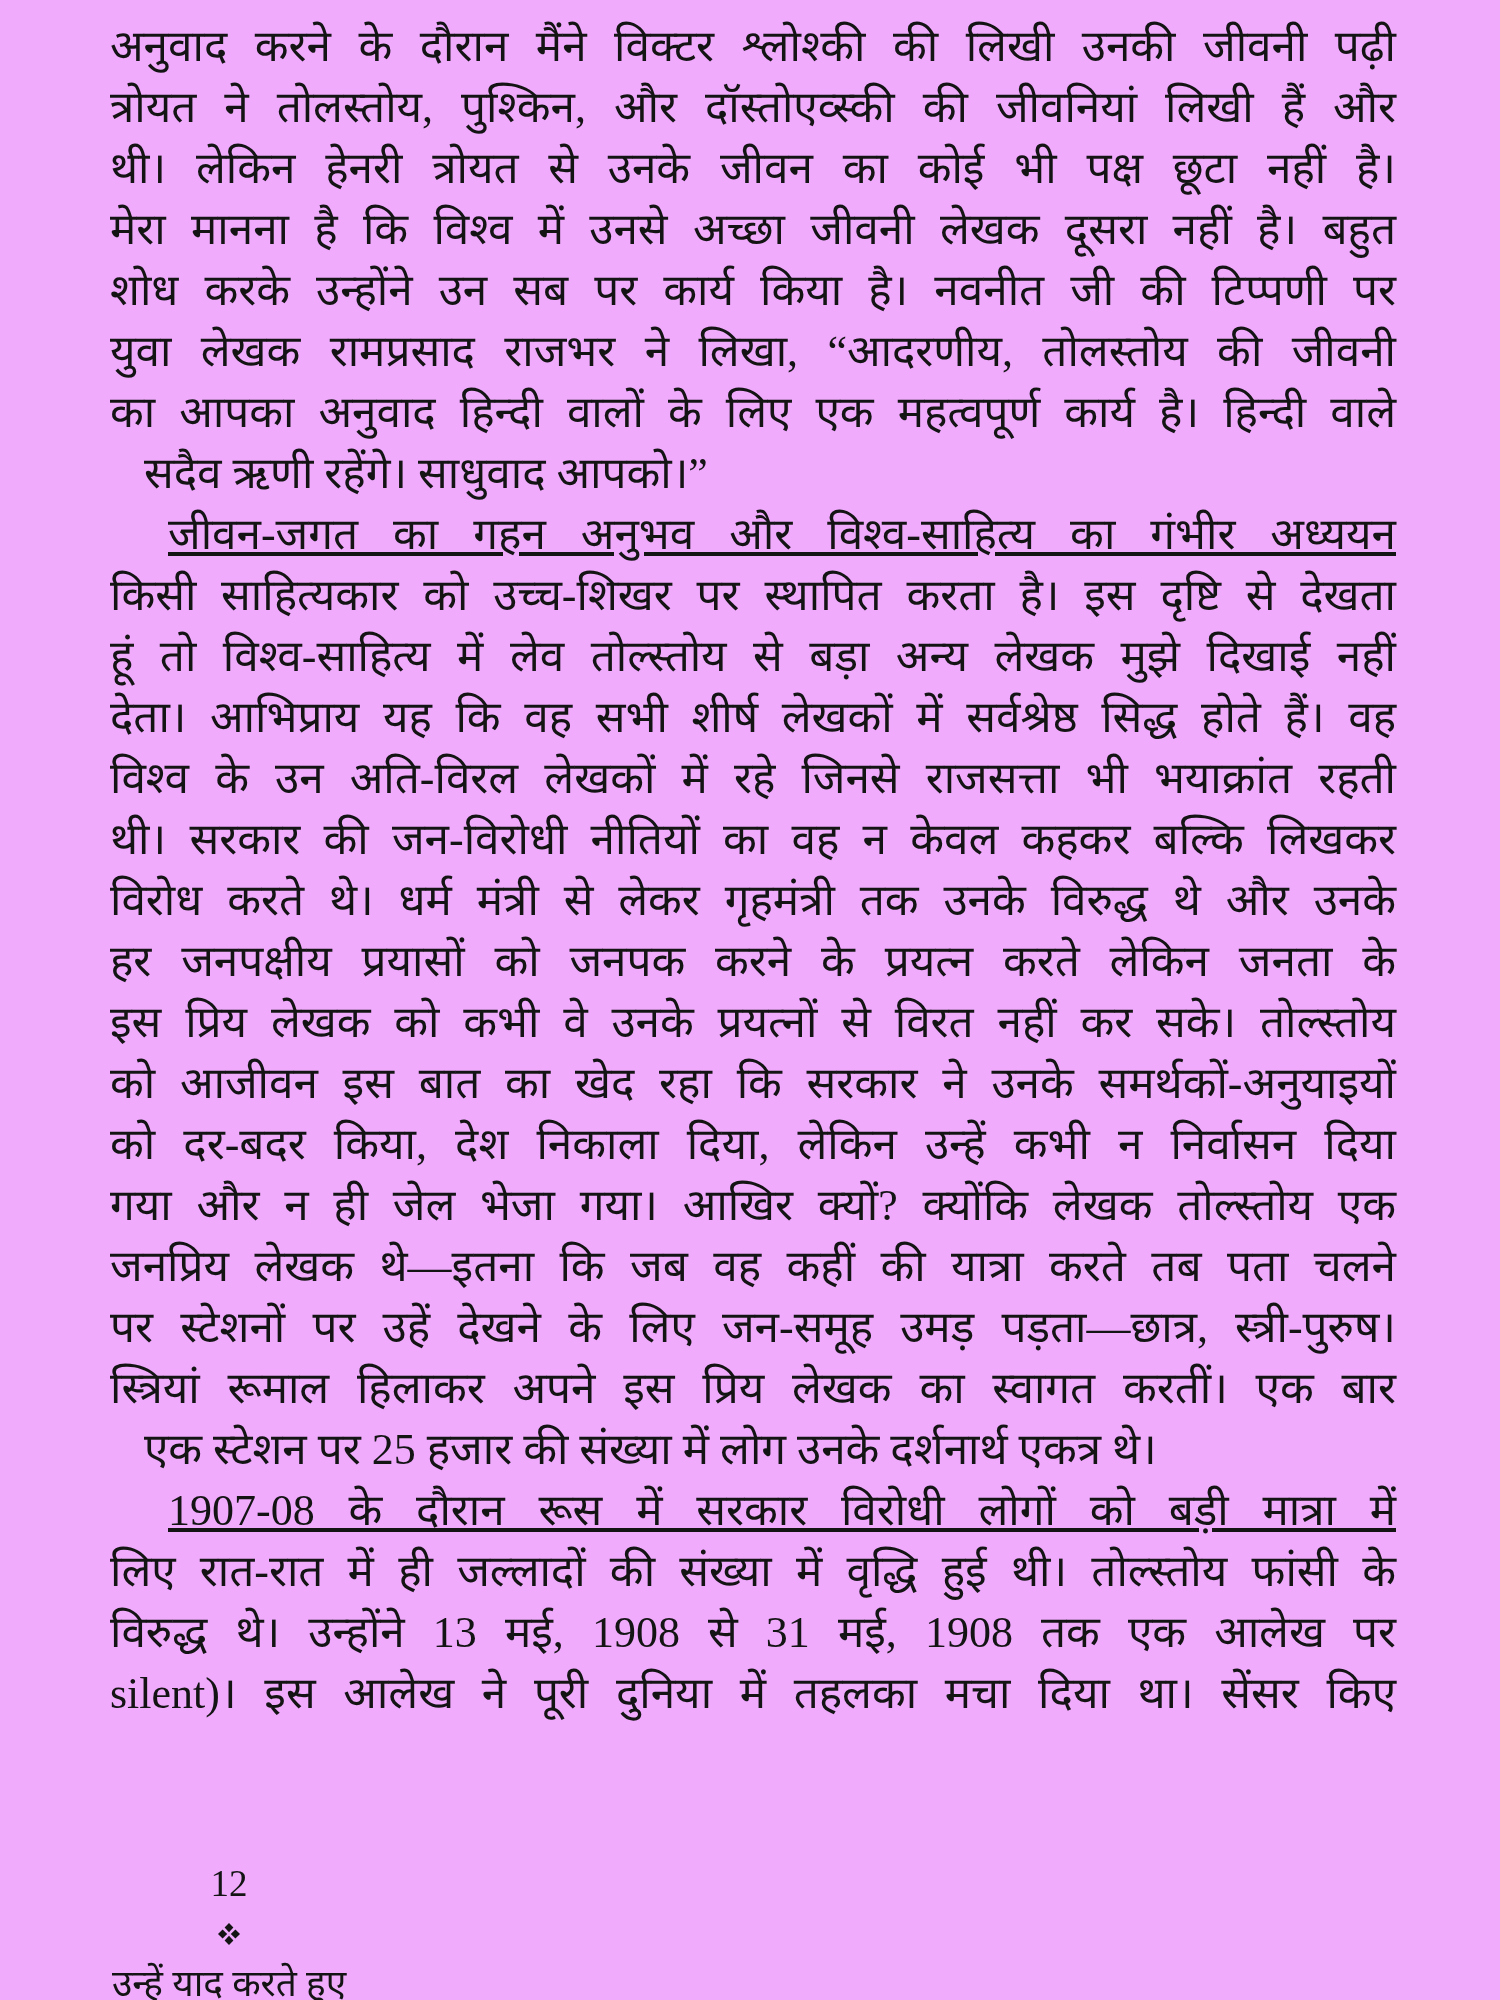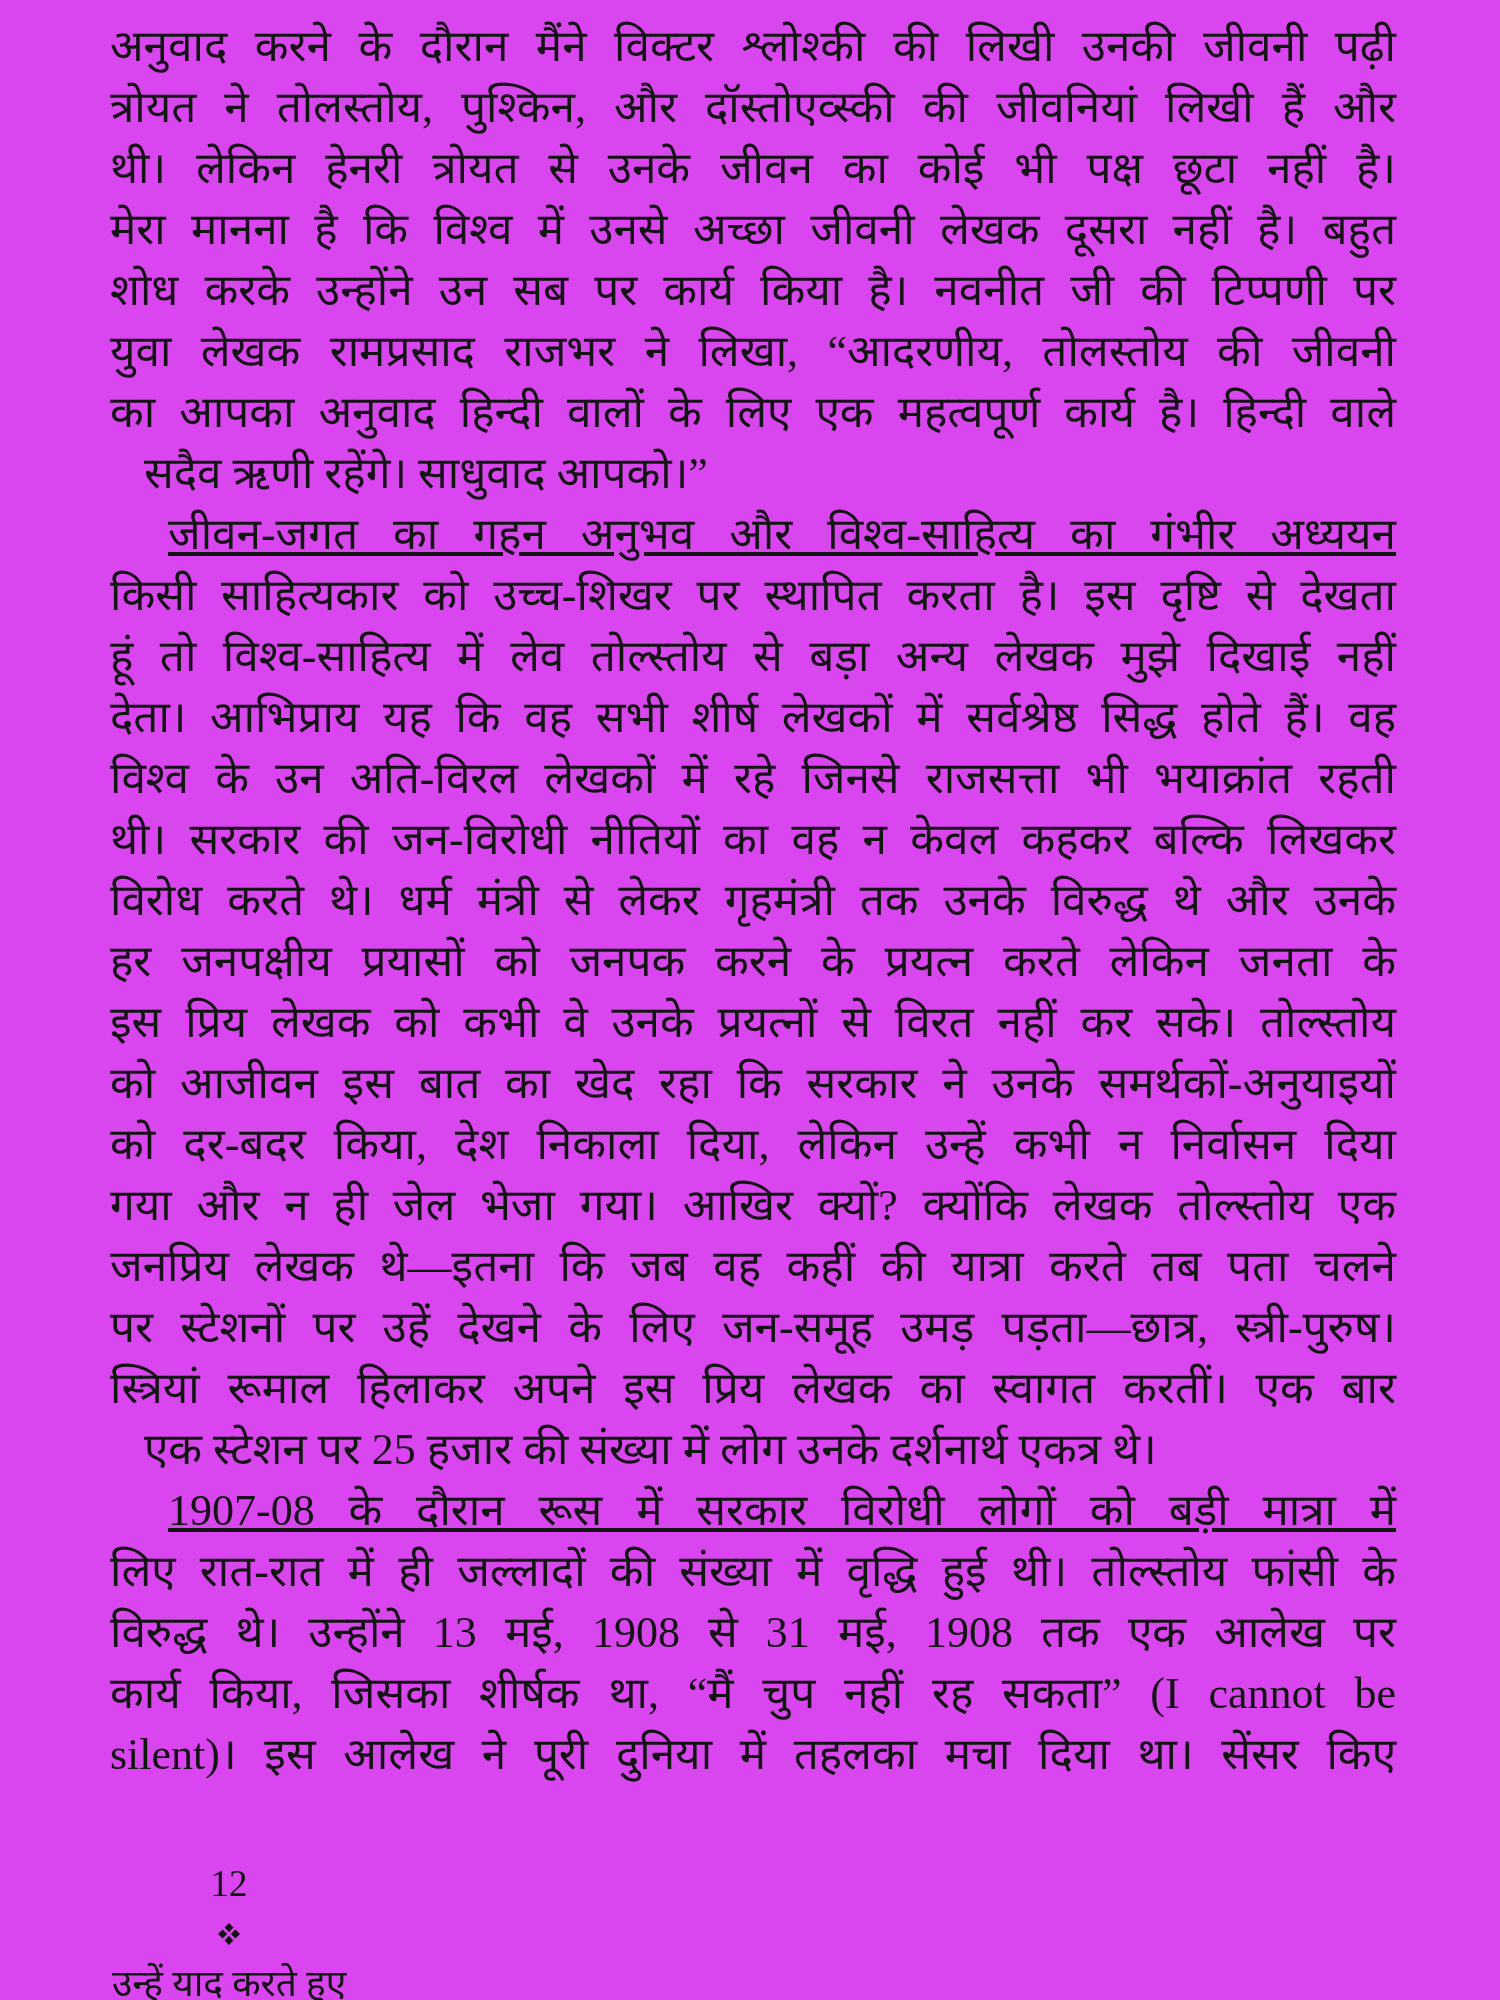--- a/index.html
+++ b/index.html
@@ -1,20 +1,20 @@
 <!DOCTYPE html>
 <html><head>
 <meta charset="utf-8">
 <style>
   html, body { margin: 0; padding: 0; background: #e8e8e8; }
   .page {
     position: relative;
     width: 1500px;
     height: 2000px;
-    background: #d946ef;
+    background: #f0abfc;
     color: #141414;
     font-family: "Liberation Serif", "DejaVu Serif", serif;
     overflow: hidden;
   }
   .text-block {
     position: absolute;
     left: 110px;
     top: 16px;
     width: 1286px;
   }
@@ -74,21 +74,20 @@
         <div class="line">गया और न ही जेल भेजा गया। आखिर क्यों? क्योंकि लेखक तोल्स्तोय एक</div>
         <div class="line">जनप्रिय लेखक थे—इतना कि जब वह कहीं की यात्रा करते तब पता चलने</div>
         <div class="line">पर स्टेशनों पर उहें देखने के लिए जन-समूह उमड़ पड़ता—छात्र, स्त्री-पुरुष।</div>
         <div class="line">स्त्रियां रूमाल हिलाकर अपने इस प्रिय लेखक का स्वागत करतीं। एक बार</div>
         <div class="line last">एक स्टेशन पर 25 हजार की संख्या में लोग उनके दर्शनार्थ एकत्र थे।</div>
       </div>
       <div class="para">
         <div class="line indent">1907-08 के दौरान रूस में सरकार विरोधी लोगों को बड़ी मात्रा में</div>
         <div class="line">लिए रात-रात में ही जल्लादों की संख्या में वृद्धि हुई थी। तोल्स्तोय फांसी के</div>
         <div class="line">विरुद्ध थे। उन्होंने 13 मई, 1908 से 31 मई, 1908 तक एक आलेख पर</div>
-        <div class="line">कार्य किया, जिसका शीर्षक था, “मैं चुप नहीं रह सकता” (I cannot be</div>
         <div class="line">silent)। इस आलेख ने पूरी दुनिया में तहलका मचा दिया था। सेंसर किए</div>
       </div>
     </div>
 
   <div class="footer">
     <span>12</span>
     <span class="diamond-icon">
       <svg viewBox="0 0 24 24" aria-hidden="true">
         <path d="M12 1 L16.4 5.6 L12 10.2 L7.6 5.6 Z"></path>
         <path d="M12 13.8 L16.4 18.4 L12 23 L7.6 18.4 Z"></path>

